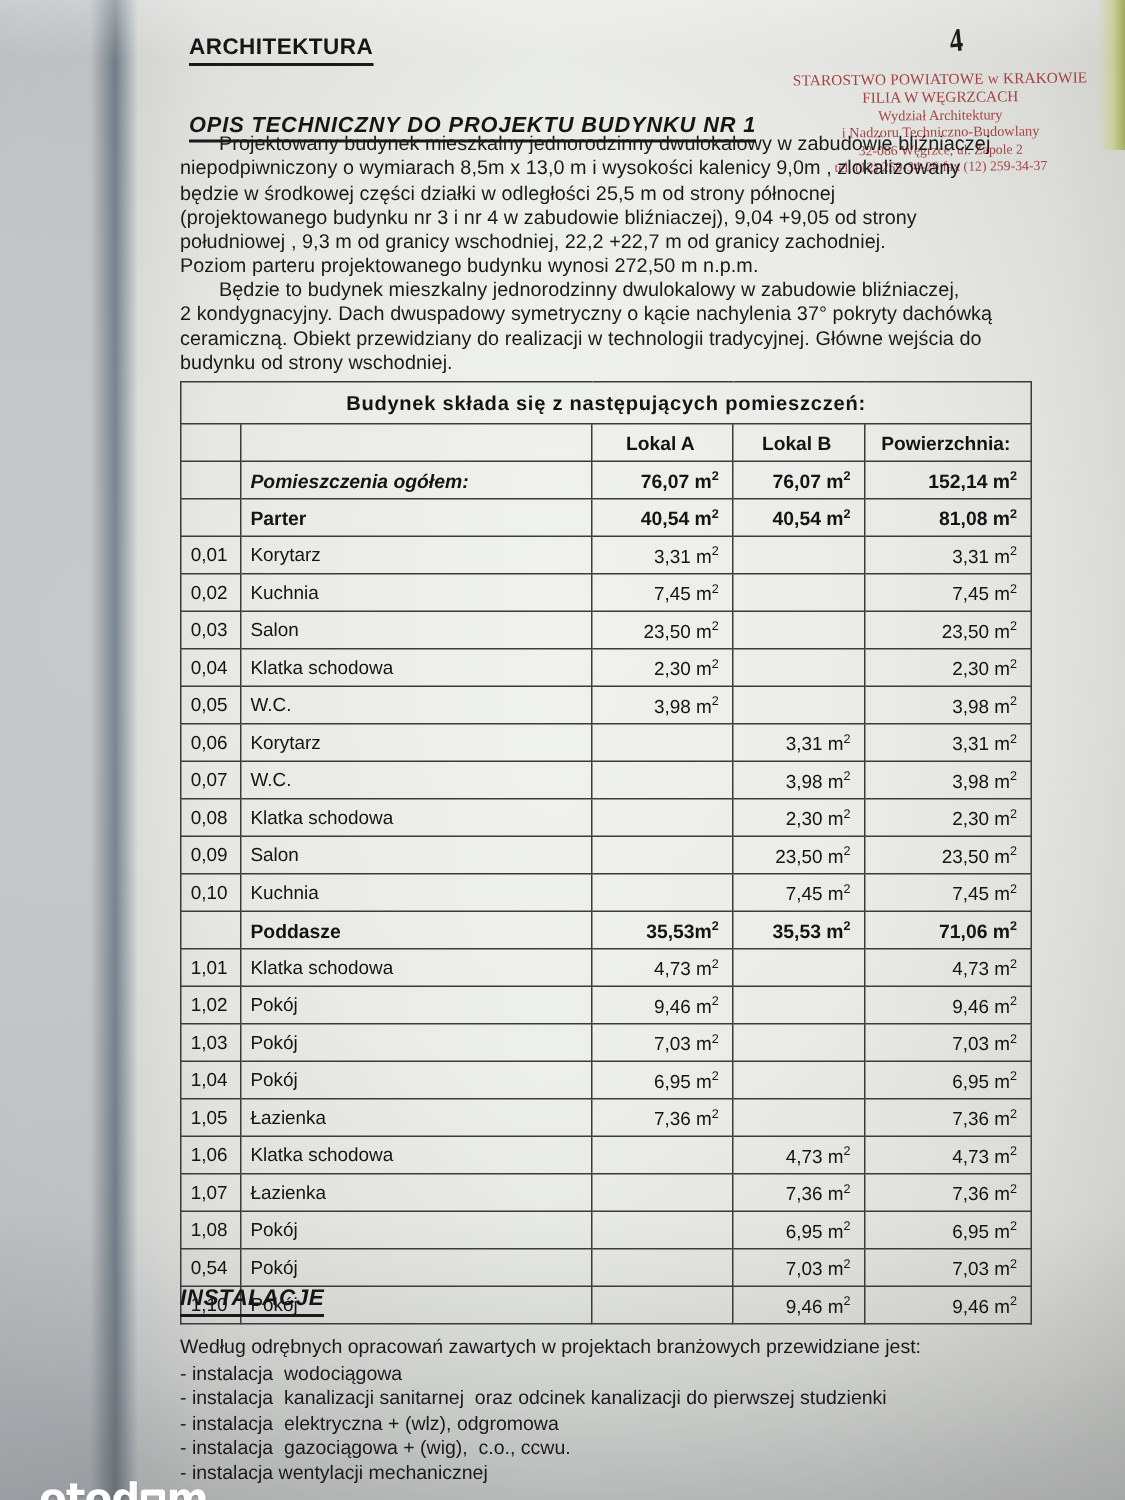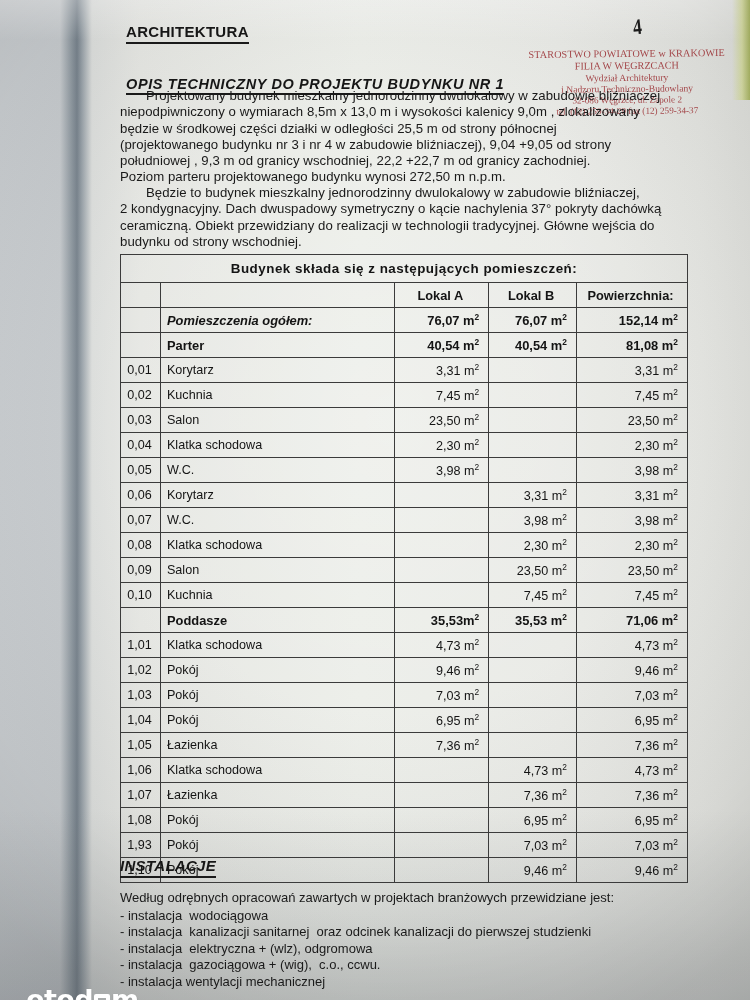--- a/index.html
+++ b/index.html
@@ -401,21 +401,21 @@
             <td class="c-p">7,36 m<sup>2</sup></td>
           </tr>
           <tr class="item-row">
             <td class="c-num">1,08</td>
             <td class="c-name">Pokój</td>
             <td class="c-a"></td>
             <td class="c-b">6,95 m<sup>2</sup></td>
             <td class="c-p">6,95 m<sup>2</sup></td>
           </tr>
           <tr class="item-row">
-            <td class="c-num">1,93</td>
+            <td class="c-num">0,54</td>
             <td class="c-name">Pokój</td>
             <td class="c-a"></td>
             <td class="c-b">7,03 m<sup>2</sup></td>
             <td class="c-p">7,03 m<sup>2</sup></td>
           </tr>
           <tr class="item-row">
             <td class="c-num">1,10</td>
             <td class="c-name">Pokój</td>
             <td class="c-a"></td>
             <td class="c-b">9,46 m<sup>2</sup></td>

